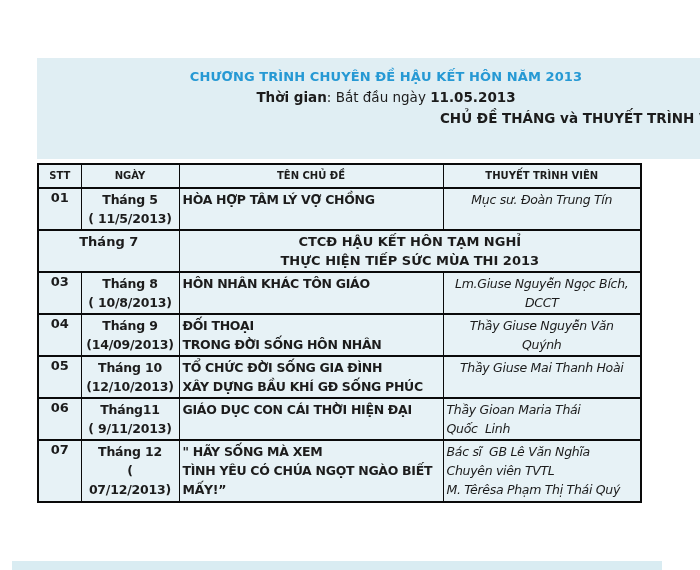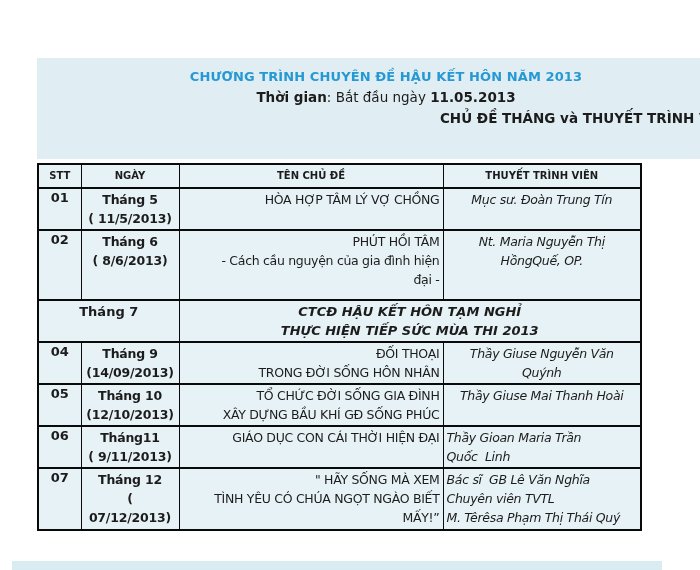--- a/index.html
+++ b/index.html
@@ -42,24 +42,24 @@
     vertical-align: top;
     padding: 1px 3px;
   }
   th.colh {
     font-size: 10px; font-weight: bold; text-align: center;
     height: 22px; line-height: 20px; white-space: pre;
   }
   td .ln { line-height: 19px; white-space: pre; }
   td.stt { font-weight: bold; font-size: 13px; text-align: center; }
   td.date { font-weight: bold; font-size: 12.5px; text-align: center; letter-spacing: -0.2px; }
-  td.topic { font-weight: normal; font-size: 12.5px; text-align: right; letter-spacing: -0.3px; }
+  td.topic { font-weight: bold; font-size: 12.5px; text-align: left; letter-spacing: -0.3px; }
   td.speaker { font-weight: normal; font-style: italic; font-size: 12.5px; text-align: center; letter-spacing: -0.3px; }
   td.speaker.left { text-align: left; }
-  td.merged-note { font-weight: bold; font-style: italic; font-size: 13px; text-align: center; }
+  td.merged-note { font-weight: bold; font-size: 13px; text-align: center; }
   td.merged-date { font-weight: bold; font-size: 13px; text-align: center; vertical-align: top; }
 
   
   .bottom-strip {
     position: absolute;
     left: 12px; top: 561px;
     width: 650px; height: 9px;
     background: #d9ecf2;
   }
 </style>
@@ -96,43 +96,41 @@
             <div class="ln">Tháng 5</div>
             <div class="ln">( 11/5/2013)</div>
           </td>
           <td class="topic">
             <div class="ln">HÒA HỢP TÂM LÝ VỢ CHỒNG</div>
           </td>
           <td class="speaker">
             <div class="ln">Mục sư. Đoàn Trung Tín</div>
           </td>
         </tr>
-        <tr style="height: 70px;">
-          <td class="stt">02</td>
-          <td class="date">
-            <div class="ln">Tháng 6</div>
-            <div class="ln">( 8/6/2013)</div>
-          </td>
-          <td class="topic">
-            <div class="ln">PHÚT HỒI TÂM</div>
-            <div class="ln">- Cách cầu nguyện của gia đình hiện</div>
-            <div class="ln">đại -</div>
-          </td>
-          <td class="speaker">
-            <div class="ln">Nt. Maria Nguyễn Thị</div>
-            <div class="ln">HồngQuế, OP.</div>
-          </td>
-        </tr>
         <tr style="height: 40px;">
           <td colspan="2" class="merged-date">
             <div class="ln">Tháng 7</div>
           </td>
           <td colspan="2" class="merged-note">
             <div class="ln">CTCĐ HẬU KẾT HÔN TẠM NGHỈ</div>
             <div class="ln">THỰC HIỆN TIẾP SỨC MÙA THI 2013</div>
+          </td>
+        </tr>
+        <tr style="height: 40px;">
+          <td class="stt">03</td>
+          <td class="date">
+            <div class="ln">Tháng 8</div>
+            <div class="ln">( 10/8/2013)</div>
+          </td>
+          <td class="topic">
+            <div class="ln">HÔN NHÂN KHÁC TÔN GIÁO</div>
+          </td>
+          <td class="speaker">
+            <div class="ln">Lm.Giuse Nguyễn Ngọc Bích,</div>
+            <div class="ln">DCCT</div>
           </td>
         </tr>
         <tr style="height: 40px;">
           <td class="stt">04</td>
           <td class="date">
             <div class="ln">Tháng 9</div>
             <div class="ln">(14/09/2013)</div>
           </td>
           <td class="topic">
             <div class="ln">ĐỐI THOẠI</div>
@@ -160,21 +158,21 @@
         <tr style="height: 37px;">
           <td class="stt">06</td>
           <td class="date">
             <div class="ln">Tháng11</div>
             <div class="ln">( 9/11/2013)</div>
           </td>
           <td class="topic">
             <div class="ln">GIÁO DỤC CON CÁI THỜI HIỆN ĐẠI</div>
           </td>
           <td class="speaker left">
-            <div class="ln">Thầy Gioan Maria Trần</div>
+            <div class="ln">Thầy Gioan Maria Thái</div>
             <div class="ln">Quốc  Linh</div>
           </td>
         </tr>
         <tr style="height: 62px;">
           <td class="stt">07</td>
           <td class="date">
             <div class="ln">Tháng 12</div>
             <div class="ln">(</div>
             <div class="ln">07/12/2013)</div>
           </td>

